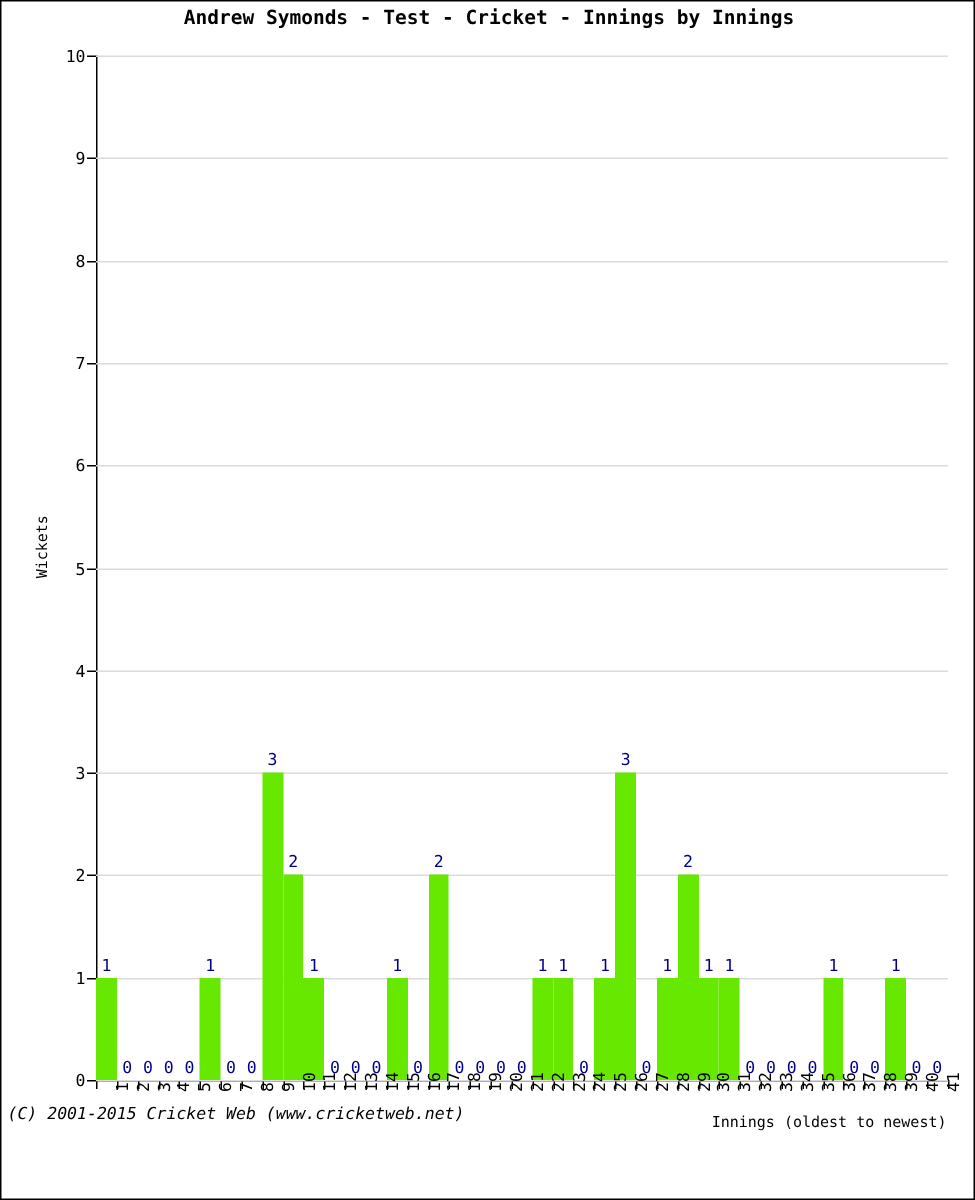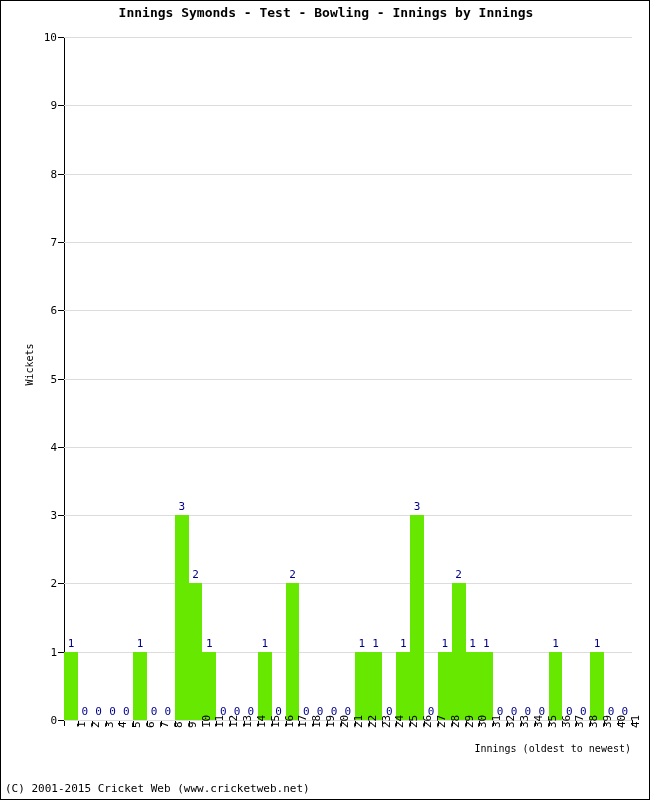--- a/index.html
+++ b/index.html
@@ -137,32 +137,33 @@
     position: absolute;
     right: 18px;
     top: 742px;
     font-size: 10px;
     color: #000000;
     white-space: nowrap;
   }
   #footer {
     position: absolute;
     left: 4px;
-    top: 781px;
+    top: 735px;
     font-size: 11px;
     color: #000000;
     white-space: nowrap;
+    font-style: italic;
   }
 </style>
 </head>
 <body>
 
 <div id="frame">
 
-  <div id="chart-title">Innings Symonds - Test - Bowling - Innings by Innings</div>
+  <div id="chart-title">Andrew Symonds - Test - Cricket - Innings by Innings</div>
 
   <div id="ytick-labels">
       <div class="ytick-label" style="top: 714px;">0</div>
       <div class="ytick-label" style="top: 645.7px;">1</div>
       <div class="ytick-label" style="top: 577.4px;">2</div>
       <div class="ytick-label" style="top: 509.1px;">3</div>
       <div class="ytick-label" style="top: 440.8px;">4</div>
       <div class="ytick-label" style="top: 372.5px;">5</div>
       <div class="ytick-label" style="top: 304.2px;">6</div>
       <div class="ytick-label" style="top: 235.9px;">7</div>

